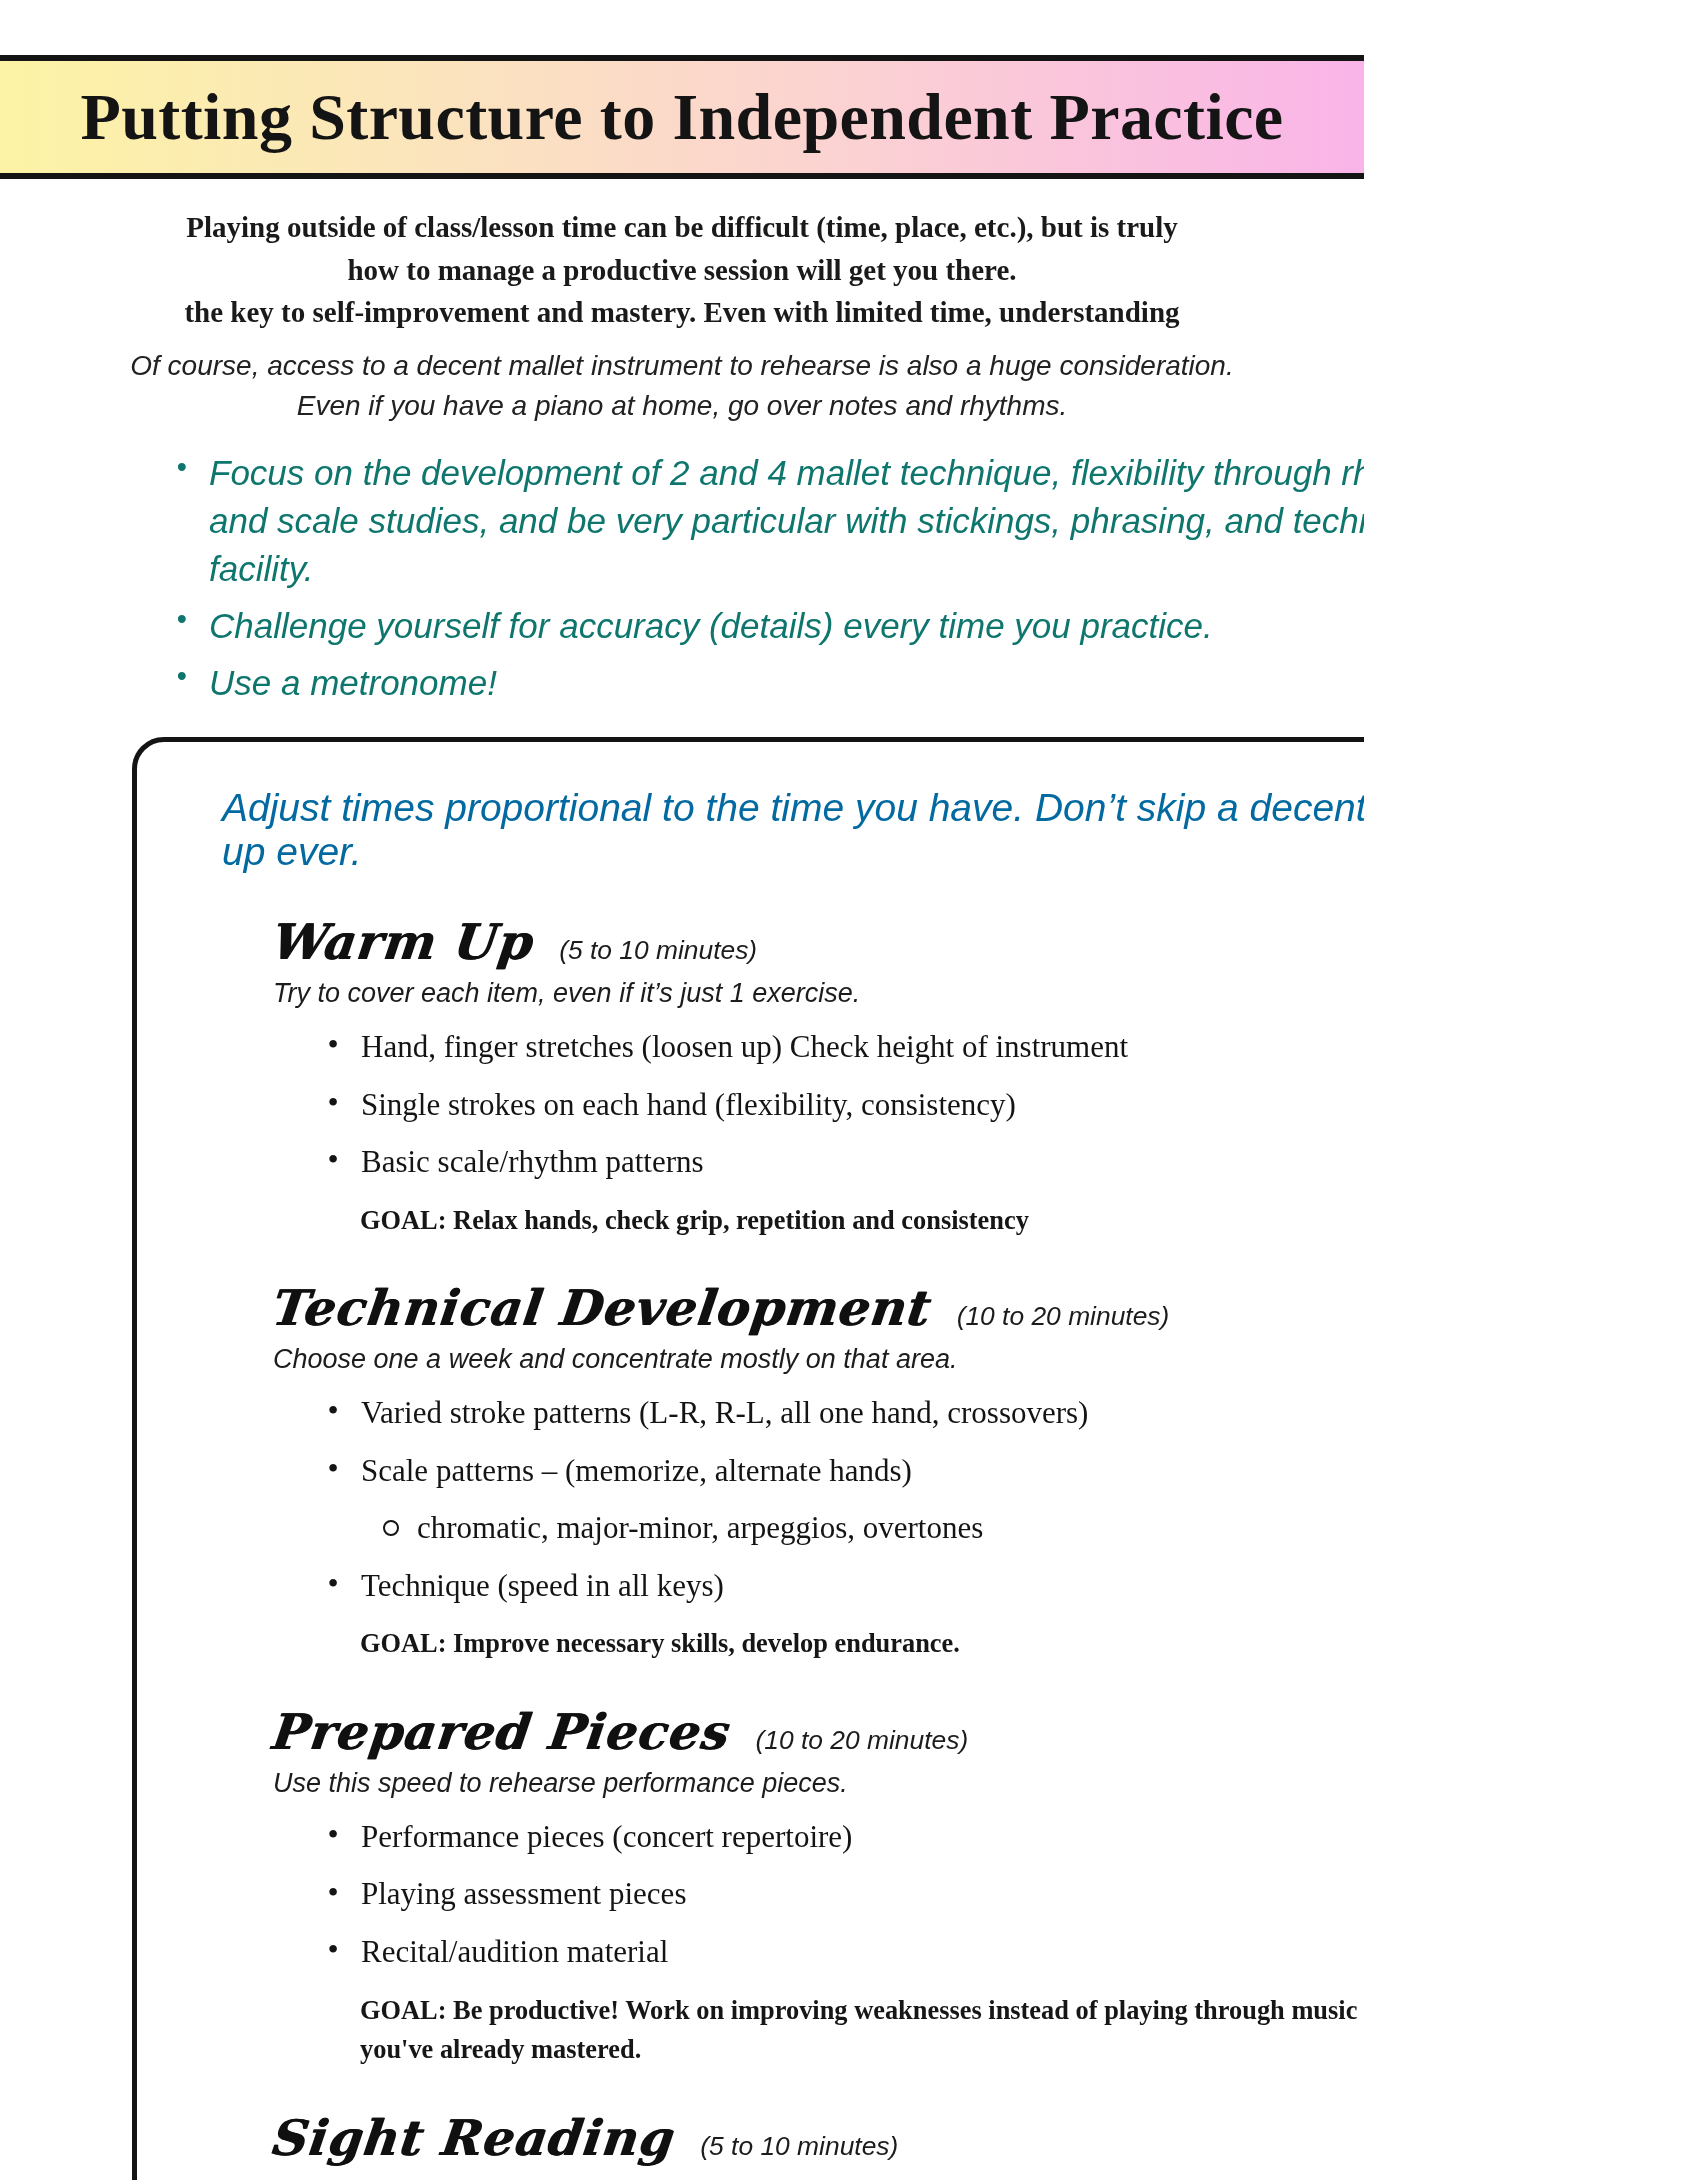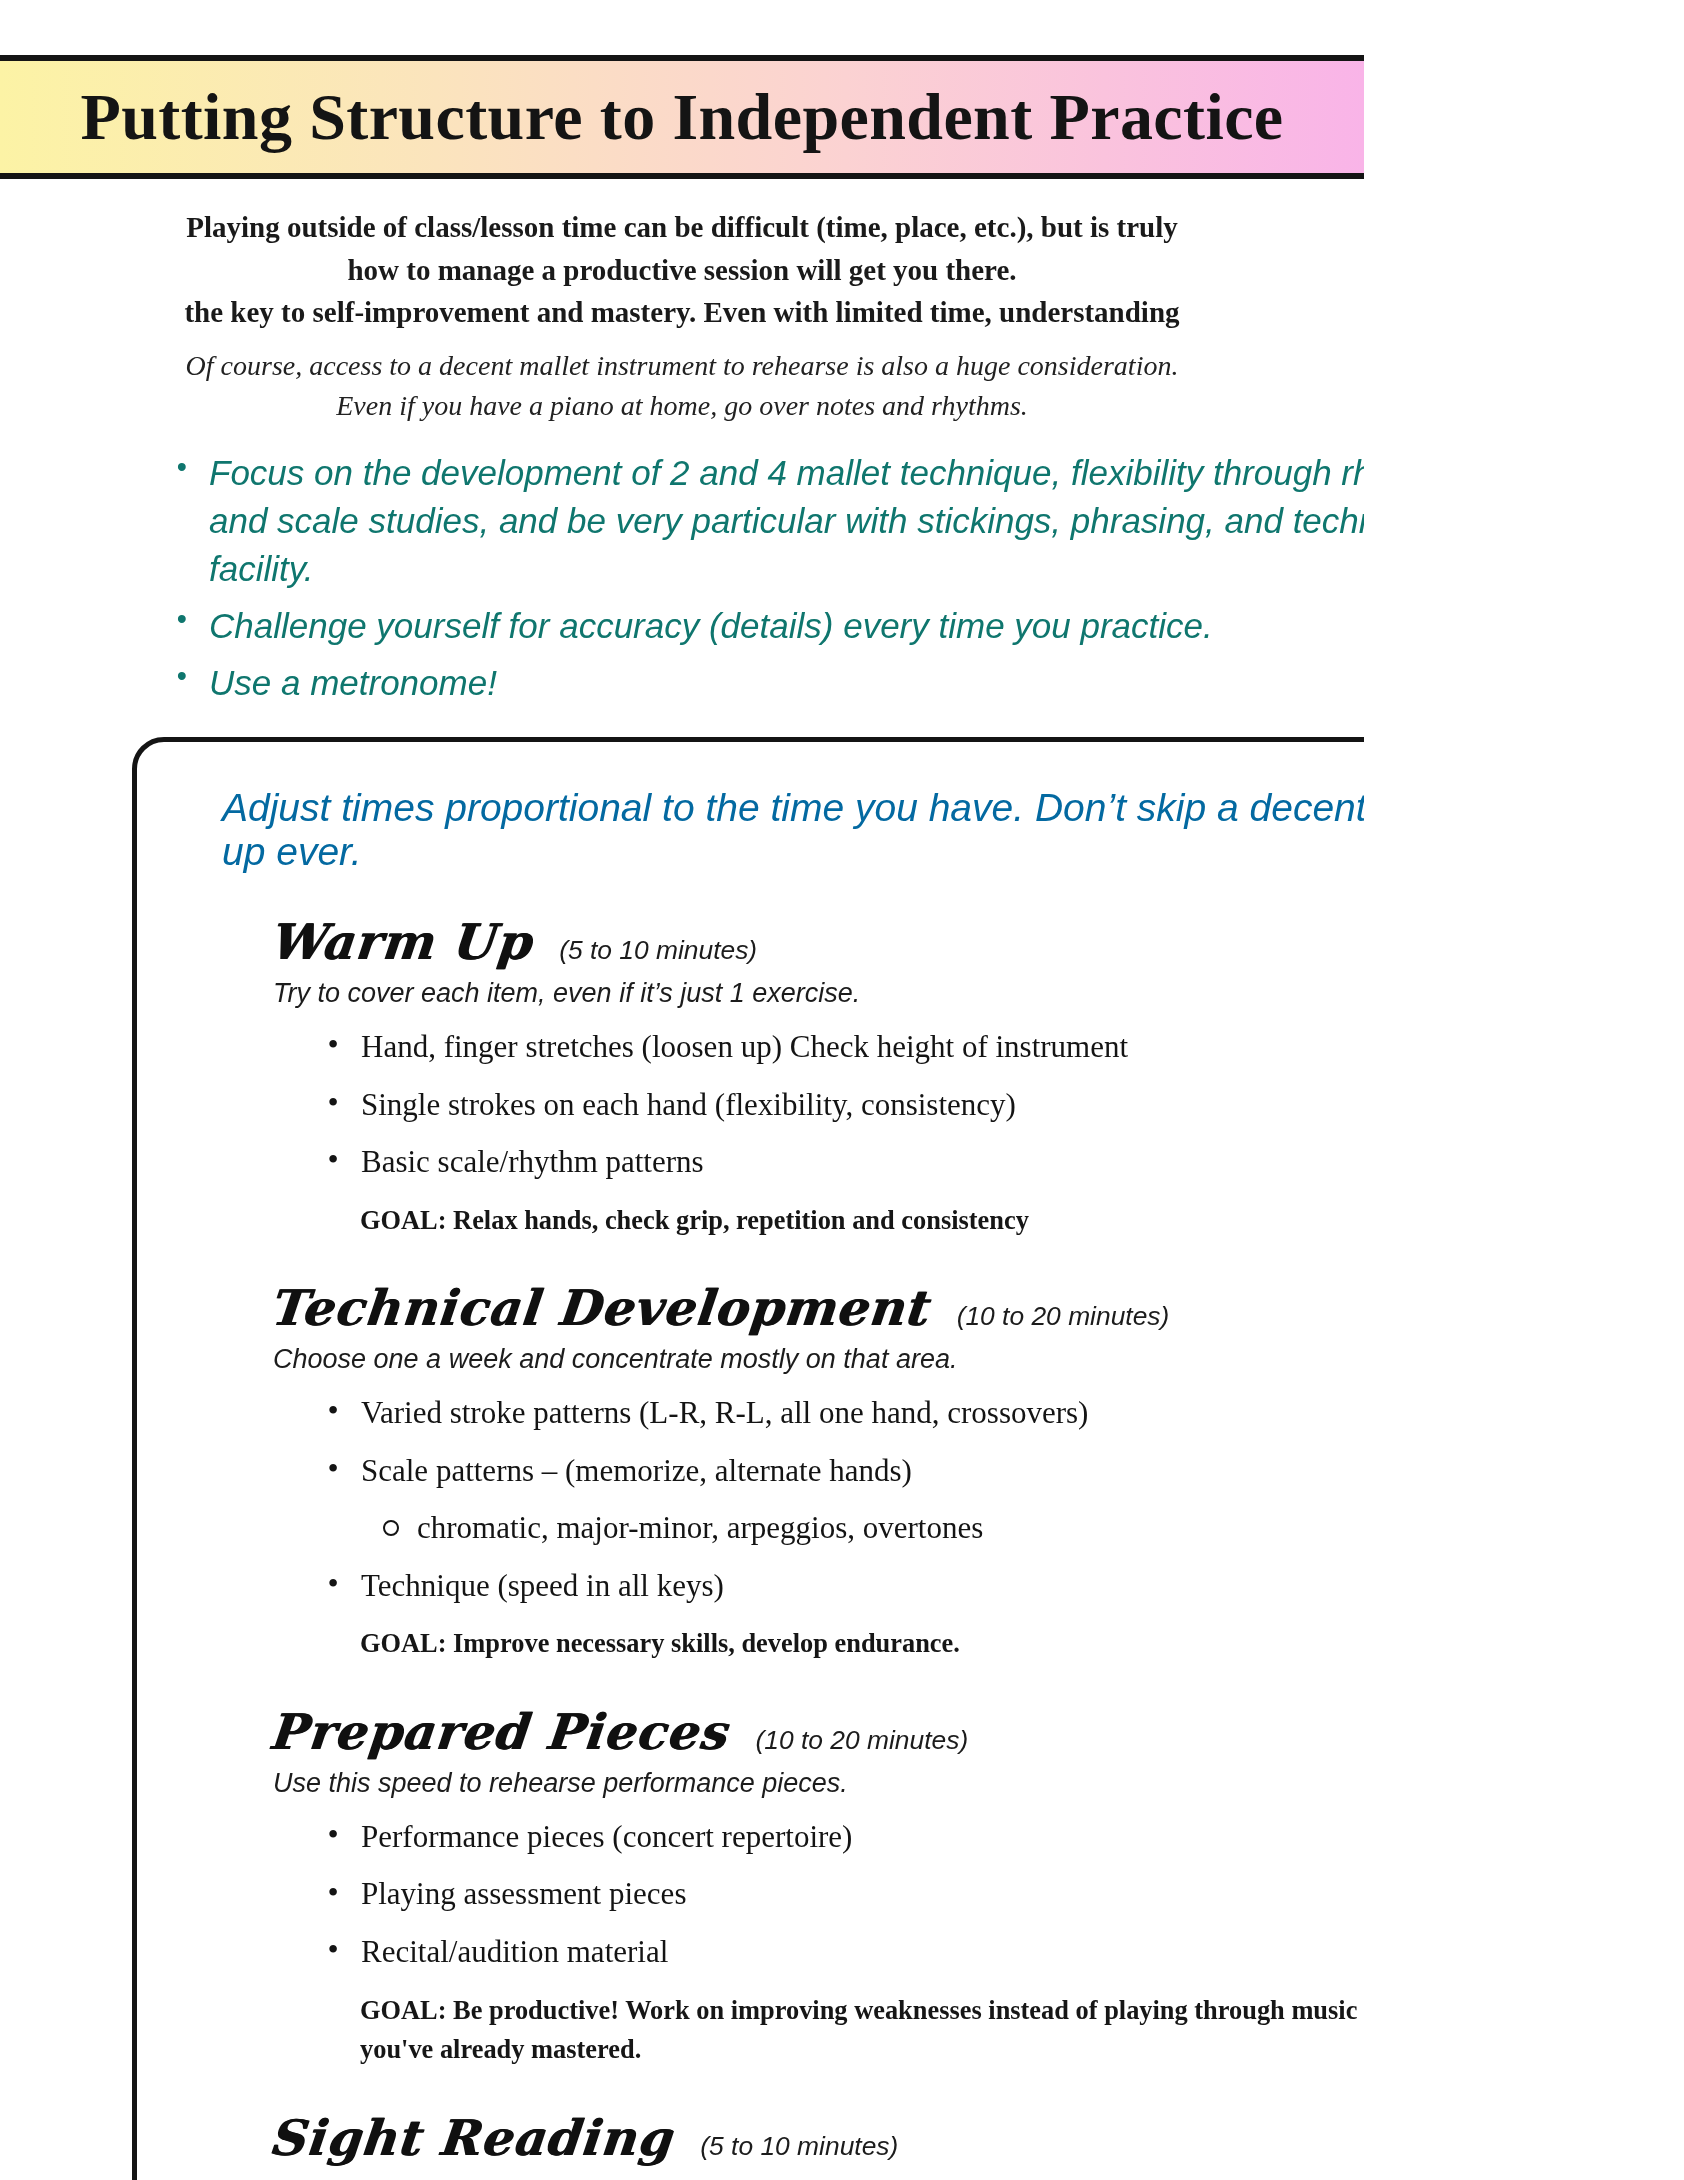--- a/index.html
+++ b/index.html
@@ -15,21 +15,21 @@
     border-top:6px solid #141414; border-bottom:6px solid #141414;
     background:linear-gradient(90deg,#fcf3a5 0%, #fbe4bd 32%, #fbd2d2 62%, #f9b4e8 100%);
     display:flex; align-items:center; justify-content:center;
   }
   .page-title {
     font-family:"Liberation Serif", serif; font-weight:700;
     font-size:66px; letter-spacing:0.4px; color:#141414;
   }
   
   .intro { margin-top:27px; text-align:center; font-weight:700; font-size:29px; line-height:1.47; color:#1a1a1a; }
-  .intro-note { margin-top:12px; text-align:center; font-family:Liberation Serif, serif; font-style:italic; font-size:28px; line-height:1.42; color:#222; }
+  .intro-note { margin-top:12px; text-align:center; font-family:Liberation Sans, sans-serif; font-style:italic; font-size:28px; line-height:1.42; color:#222; }
   .top-bullets { margin:24px 0 0 175px; width:1303px; list-style:none;
     font-family:"Liberation Sans", sans-serif; font-style:italic; font-size:35px; line-height:1.36; color:#0f766e; }
   .top-bullets li { position:relative; padding-left:34px; margin-bottom:9.4px; }
   .top-bullets li::before { content:"•"; position:absolute; left:1.7px; top:-1.7px; font-size:29px; font-style:normal; }
   
   .practice-box {
     margin:31px 0 0 132px; width:1409px; min-height:1380px;
     border:5.1px solid #141414; border-radius:32px;
     padding:44px 48px 34px 85px; background:#fff;
   }

